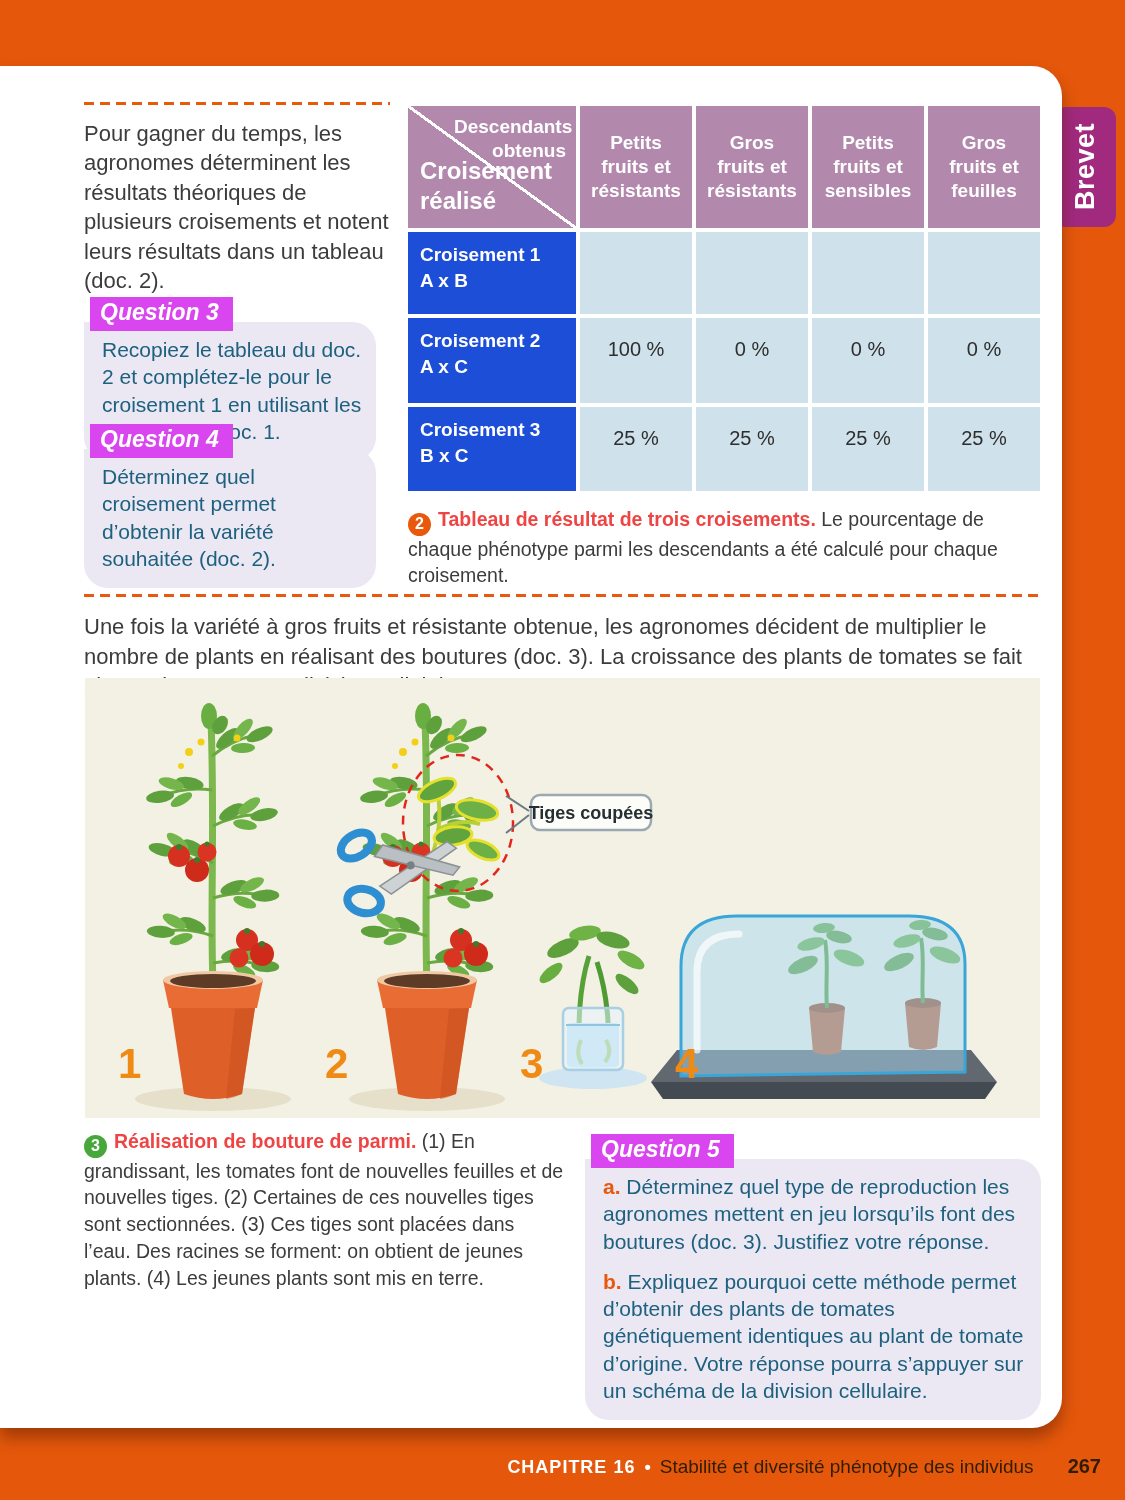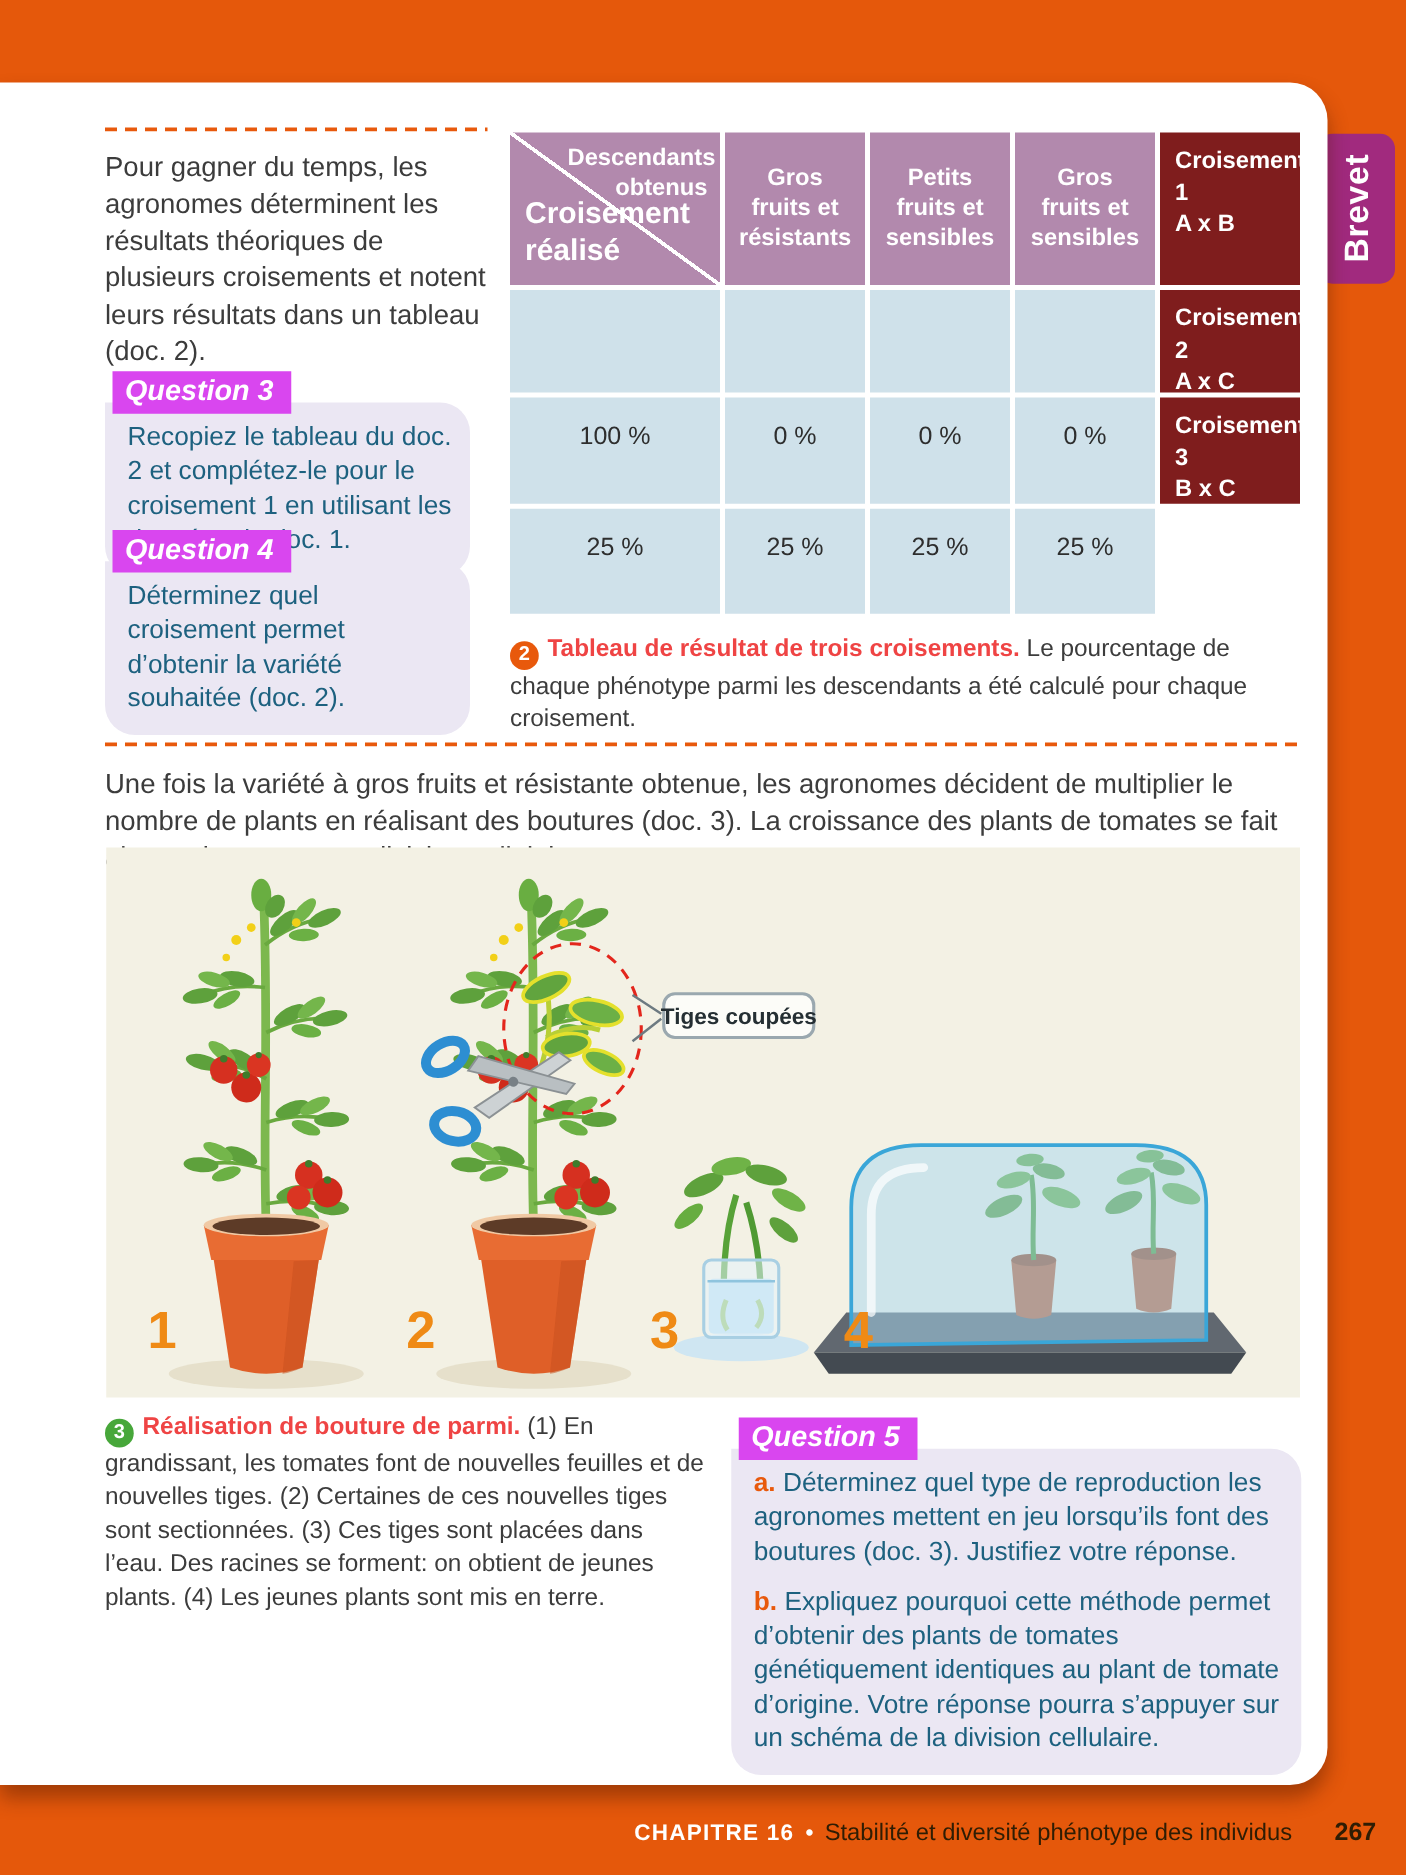--- a/index.html
+++ b/index.html
@@ -64,21 +64,21 @@
   .corner .corner-bottom{
     position:absolute;bottom:12px;left:12px;width:105px;text-align:left;
     color:#fff;font-weight:bold;font-size:24px;line-height:1.25;
   }
   .chead{
     background:#b289ad;color:#fff;font-weight:bold;font-size:19px;line-height:1.25;
     display:flex;align-items:center;justify-content:center;text-align:center;
     padding:0 8px;box-sizing:border-box;
   }
   .rhead{
-    background:#7f1d1d;color:#fff;font-weight:bold;font-size:19px;line-height:1.35;
+    background:#1d4ed8;color:#fff;font-weight:bold;font-size:19px;line-height:1.35;
     padding:10px 12px;box-sizing:border-box;
   }
   .rhead span{display:block;}
   .dcell{
     background:#cfe1ea;color:#2e2e2e;font-size:20px;text-align:center;
     padding-top:20px;box-sizing:border-box;
   }
   
   .caption{font-size:19.5px;line-height:1.38;color:#3c3c3c;}
   .cap-badge{
@@ -141,23 +141,24 @@
     <div class="q-box">
       <p>Déterminez quel croisement permet d’obtenir la variété souhaitée (doc. 2).</p>
     </div>
   </div>
 
   <div class="doc-table">
     <div class="cell corner">
       <span class="corner-top">Descendants obtenus</span>
       <span class="corner-bottom">Croisement réalisé</span>
     </div>
+    <div class="cell chead">Petits fruits et résistants</div>
     <div class="cell chead">Gros fruits et résistants</div>
     <div class="cell chead">Petits fruits et sensibles</div>
-    <div class="cell chead">Gros fruits et sensibles</div>
+    <div class="cell chead">Gros fruits et feuilles</div>
 
     <div class="cell rhead">
       <span>Croisement 1</span>
       <span>A x B</span>
     </div>
     <div class="cell dcell"></div>
     <div class="cell dcell"></div>
     <div class="cell dcell"></div>
     <div class="cell dcell"></div>
 

